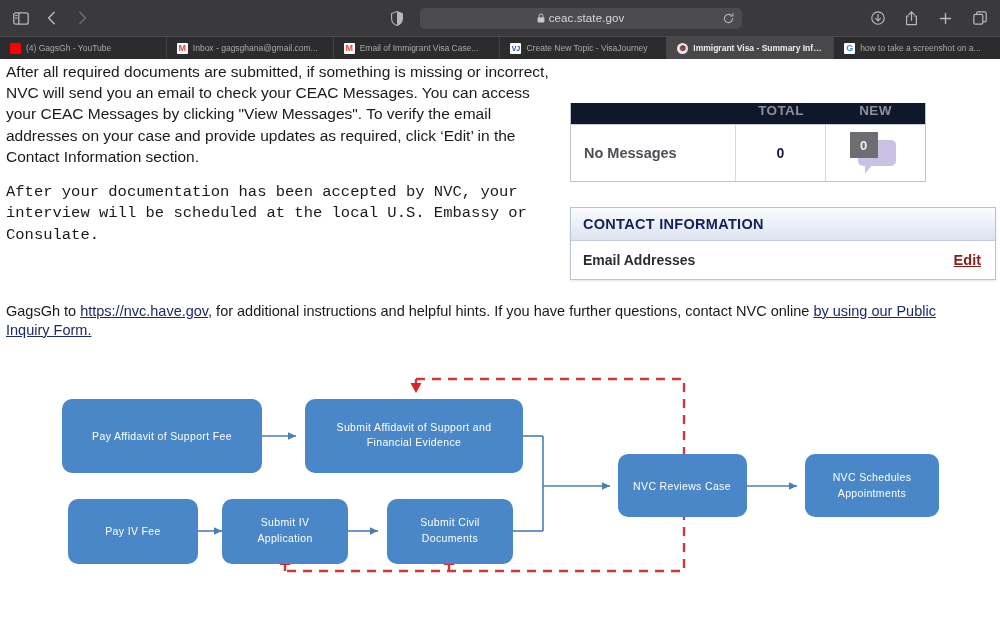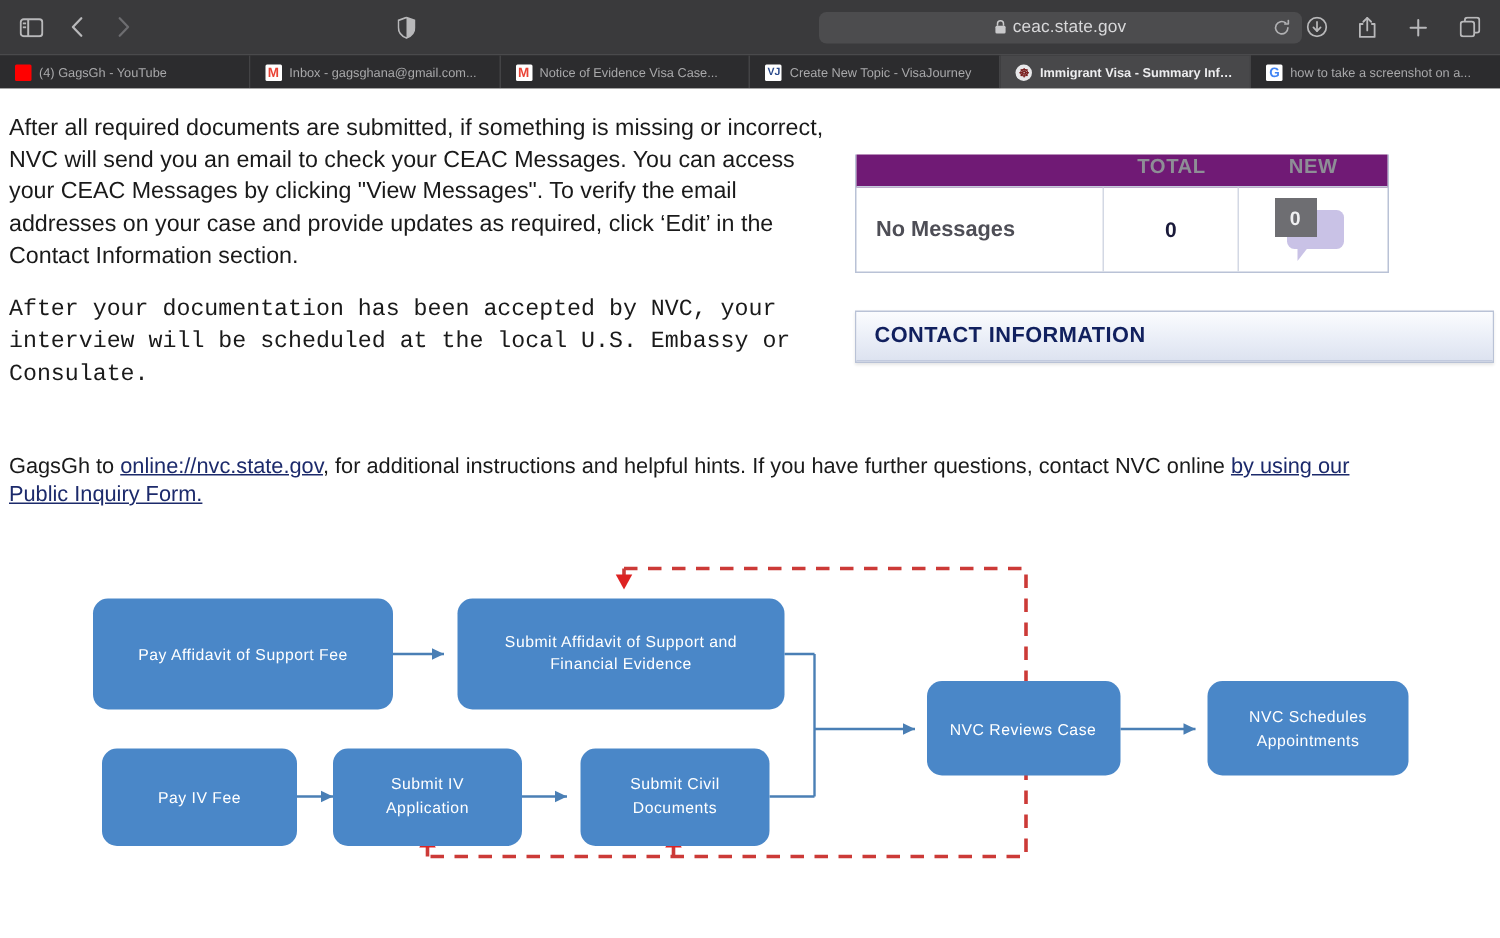--- a/index.html
+++ b/index.html
@@ -21,21 +21,21 @@
 
   #toolbar {
     height: 36px;
     display: flex;
     align-items: center;
     padding: 0 12px;
     background: #3a3a3c;
   }
 
   .tb-left { display: flex; align-items: center; gap: 14px; width: 250px; }
-  .tb-center { flex: 1; display: flex; align-items: center; justify-content: space-between; gap: 14px; }
+  .tb-center { flex: 1; display: flex; align-items: center; justify-content: center; gap: 14px; }
   .tb-right { display: flex; align-items: center; gap: 17px; width: 120px; justify-content: flex-end; }
 
   .tb-icon {
     width: 17px; height: 17px;
     display: inline-flex;
     align-items: center;
     justify-content: center;
     color: #b8b8ba;
   }
   .tb-icon svg { display: block; }
@@ -123,21 +123,21 @@
     width: 1000px;
     height: 566px;
     background: #ffffff;
     overflow: hidden;
   }
 
   
   #intro-text {
     position: absolute;
     left: 6px;
-    top: 16px;
+    top: 2px;
     width: 552px;
     font-size: 15.5px;
     line-height: 1.37;
     color: #1a1a1a;
   }
   #intro-text p { margin-bottom: 15px; }
   #intro-text p:last-child { margin-bottom: 0; font-family: Liberation Mono, monospace; }
 
   
   #refer-text {
@@ -160,21 +160,21 @@
     left: 570px;
     top: 44px;
     width: 356px;
     border: 1px solid #b9c2d6;
     border-top: none;
     background: #ffffff;
   }
   #messages-header-row {
     display: flex;
     height: 22px;
-    background: #701a75;
+    background: #0f172a;
     border-bottom: 1px solid #c4cbdc;
   }
   .msg-col-label {
     font-size: 13.5px;
     font-weight: bold;
     color: #8e8e96;
     letter-spacing: 0.4px;
     display: flex;
     align-items: flex-start;
     justify-content: center;
@@ -395,21 +395,21 @@
     <div class="tab">
       <span class="tab-favicon fav-youtube"></span>
       <span class="tab-title">(4) GagsGh - YouTube</span>
     </div>
     <div class="tab">
       <span class="tab-favicon fav-gmail">M</span>
       <span class="tab-title">Inbox - gagsghana@gmail.com...</span>
     </div>
     <div class="tab">
       <span class="tab-favicon fav-gmail">M</span>
-      <span class="tab-title">Notice of Evidence Visa Case...</span>
+      <span class="tab-title">Email of Immigrant Visa Case...</span>
     </div>
     <div class="tab">
       <span class="tab-favicon fav-vj">VJ</span>
       <span class="tab-title">Create New Topic - VisaJourney</span>
     </div>
     <div class="tab active">
       <span class="tab-favicon fav-seal">☸</span>
       <span class="tab-title">Immigrant Visa - Summary Infor...</span>
     </div>
     <div class="tab">
@@ -419,21 +419,21 @@
   </div>
 </div>
 
 <div id="page">
 
   <div id="intro-text">
     <p>After all required documents are submitted, if something is missing or incorrect, NVC will send you an email to check your CEAC Messages. You can access your CEAC Messages by clicking "View Messages". To verify the email addresses on your case and provide updates as required, click ‘Edit’ in the Contact Information section.</p>
     <p>After your documentation has been accepted by NVC, your interview will be scheduled at the local U.S. Embassy or Consulate.</p>
   </div>
 
-  <p id="refer-text"><span>GagsGh to </span><a href="#">online://nvc.state.gov</a><span>, for additional instructions and helpful hints. If you have further questions, contact NVC online </span><a href="#">by using our Public Inquiry Form.</a></p>
+  <p id="refer-text"><span>GagsGh to </span><a href="#">https://nvc.have.gov</a><span>, for additional instructions and helpful hints. If you have further questions, contact NVC online </span><a href="#">by using our Public Inquiry Form.</a></p>
 
   <div id="messages-panel">
     <div id="messages-header-row">
       <div id="msg-col-spacer"></div>
       <div id="msg-col-total-h" class="msg-col-label">TOTAL</div>
       <div id="msg-col-new-h" class="msg-col-label">NEW</div>
     </div>
     <div id="messages-body-row">
       <div id="msg-label-cell">No Messages</div>
       <div id="msg-total-cell">0</div>
@@ -441,20 +441,24 @@
         <div id="msg-bubble-wrap">
           <div id="msg-bubble"></div>
           <div id="msg-new-badge">0</div>
         </div>
       </div>
     </div>
   </div>
 
   <div id="contact-panel">
     <div id="contact-header">CONTACT INFORMATION</div>
+    <div id="contact-body">
+      <span id="email-addresses-label">Email Addresses</span>
+      <a href="#" id="edit-link">Edit</a>
+    </div>
   </div>
 
   <div id="flowchart">
     <svg width="1000" height="245" viewBox="0 0 1000 245">
 
       <g stroke="#4a7fb5" stroke-width="1.6" fill="none">
 
         <line x1="262" y1="77" x2="296" y2="77"></line>
 
         <line x1="198" y1="172" x2="222" y2="172"></line>

